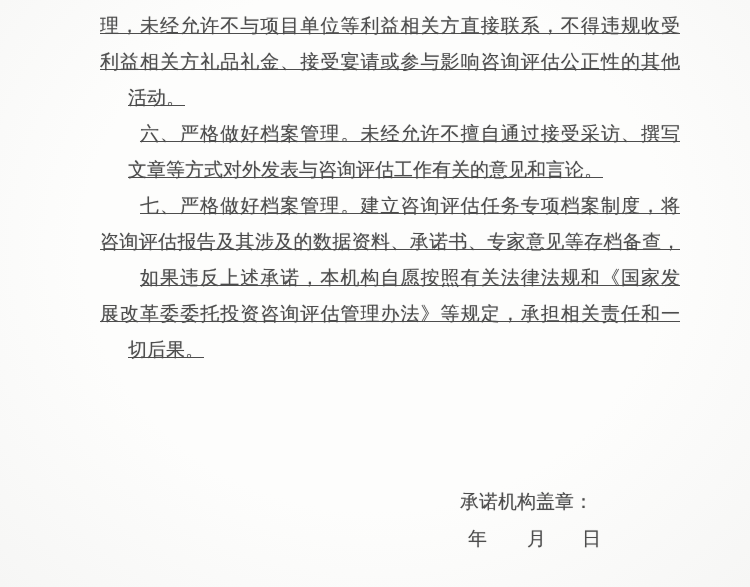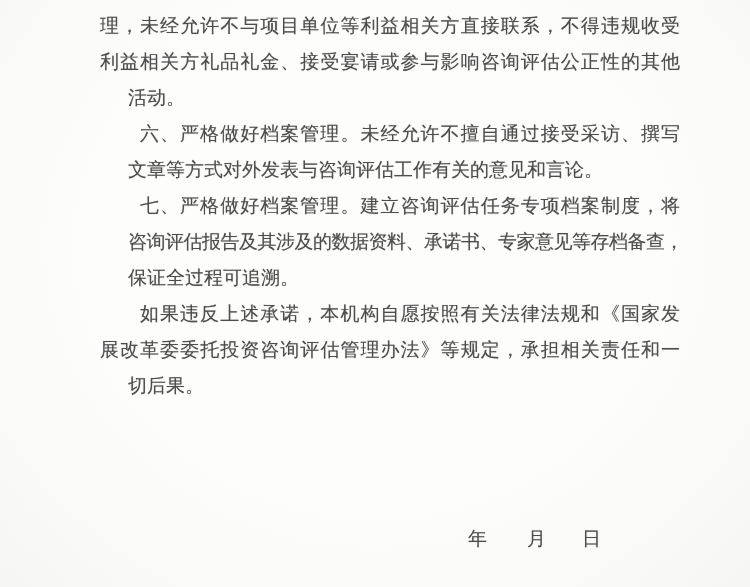--- a/index.html
+++ b/index.html
@@ -24,31 +24,31 @@
     line-height: 36px;
     color: #4d4d4d;
     text-shadow: 0 0 1px rgba(90, 90, 90, 0.45);
   }
   .line {
     height: 36px;
     overflow: hidden;
     text-align: justify;
     text-align-last: justify;
     white-space: nowrap;
+    text-decoration: underline;
   }
   .line.end {
     text-align-last: left;
     margin-left: 28px;
   }
   .line.ind {
     padding-left: 40px;
   }
   .line.tight {
     letter-spacing: -0.5px;
-    margin-left: 28px;
   }
   .sig-label, .date-label {
     position: absolute;
     font-size: 19px;
     line-height: 23px;
     color: #4d4d4d;
     text-shadow: 0 0 1px rgba(90, 90, 90, 0.45);
     white-space: nowrap;
   }
   .sig-signer { left: 188px; top: 490px; }
@@ -63,24 +63,24 @@
 <div class="page">
 
   <div class="body-text">
     <div class="line">理，未经允许不与项目单位等利益相关方直接联系，不得违规收受</div>
     <div class="line">利益相关方礼品礼金、接受宴请或参与影响咨询评估公正性的其他</div>
     <div class="line end">活动。</div>
     <div class="line ind">六、严格做好档案管理。未经允许不擅自通过接受采访、撰写</div>
     <div class="line end">文章等方式对外发表与咨询评估工作有关的意见和言论。</div>
     <div class="line ind">七、严格做好档案管理。建立咨询评估任务专项档案制度，将</div>
     <div class="line tight">咨询评估报告及其涉及的数据资料、承诺书、专家意见等存档备查，</div>
-    <div class="line end">保证全过程可追溯。</div>
     <div class="line ind">如果违反上述承诺，本机构自愿按照有关法律法规和《国家发</div>
     <div class="line">展改革委委托投资咨询评估管理办法》等规定，承担相关责任和一</div>
     <div class="line end">切后果。</div>
   </div>
 
+  <span class="sig-label sig-seal">承诺机构盖章：</span>
 
   <span class="date-label date-year">年</span>
   <span class="date-label date-month">月</span>
   <span class="date-label date-day">日</span>
 
 </div>
 
 </body></html>

